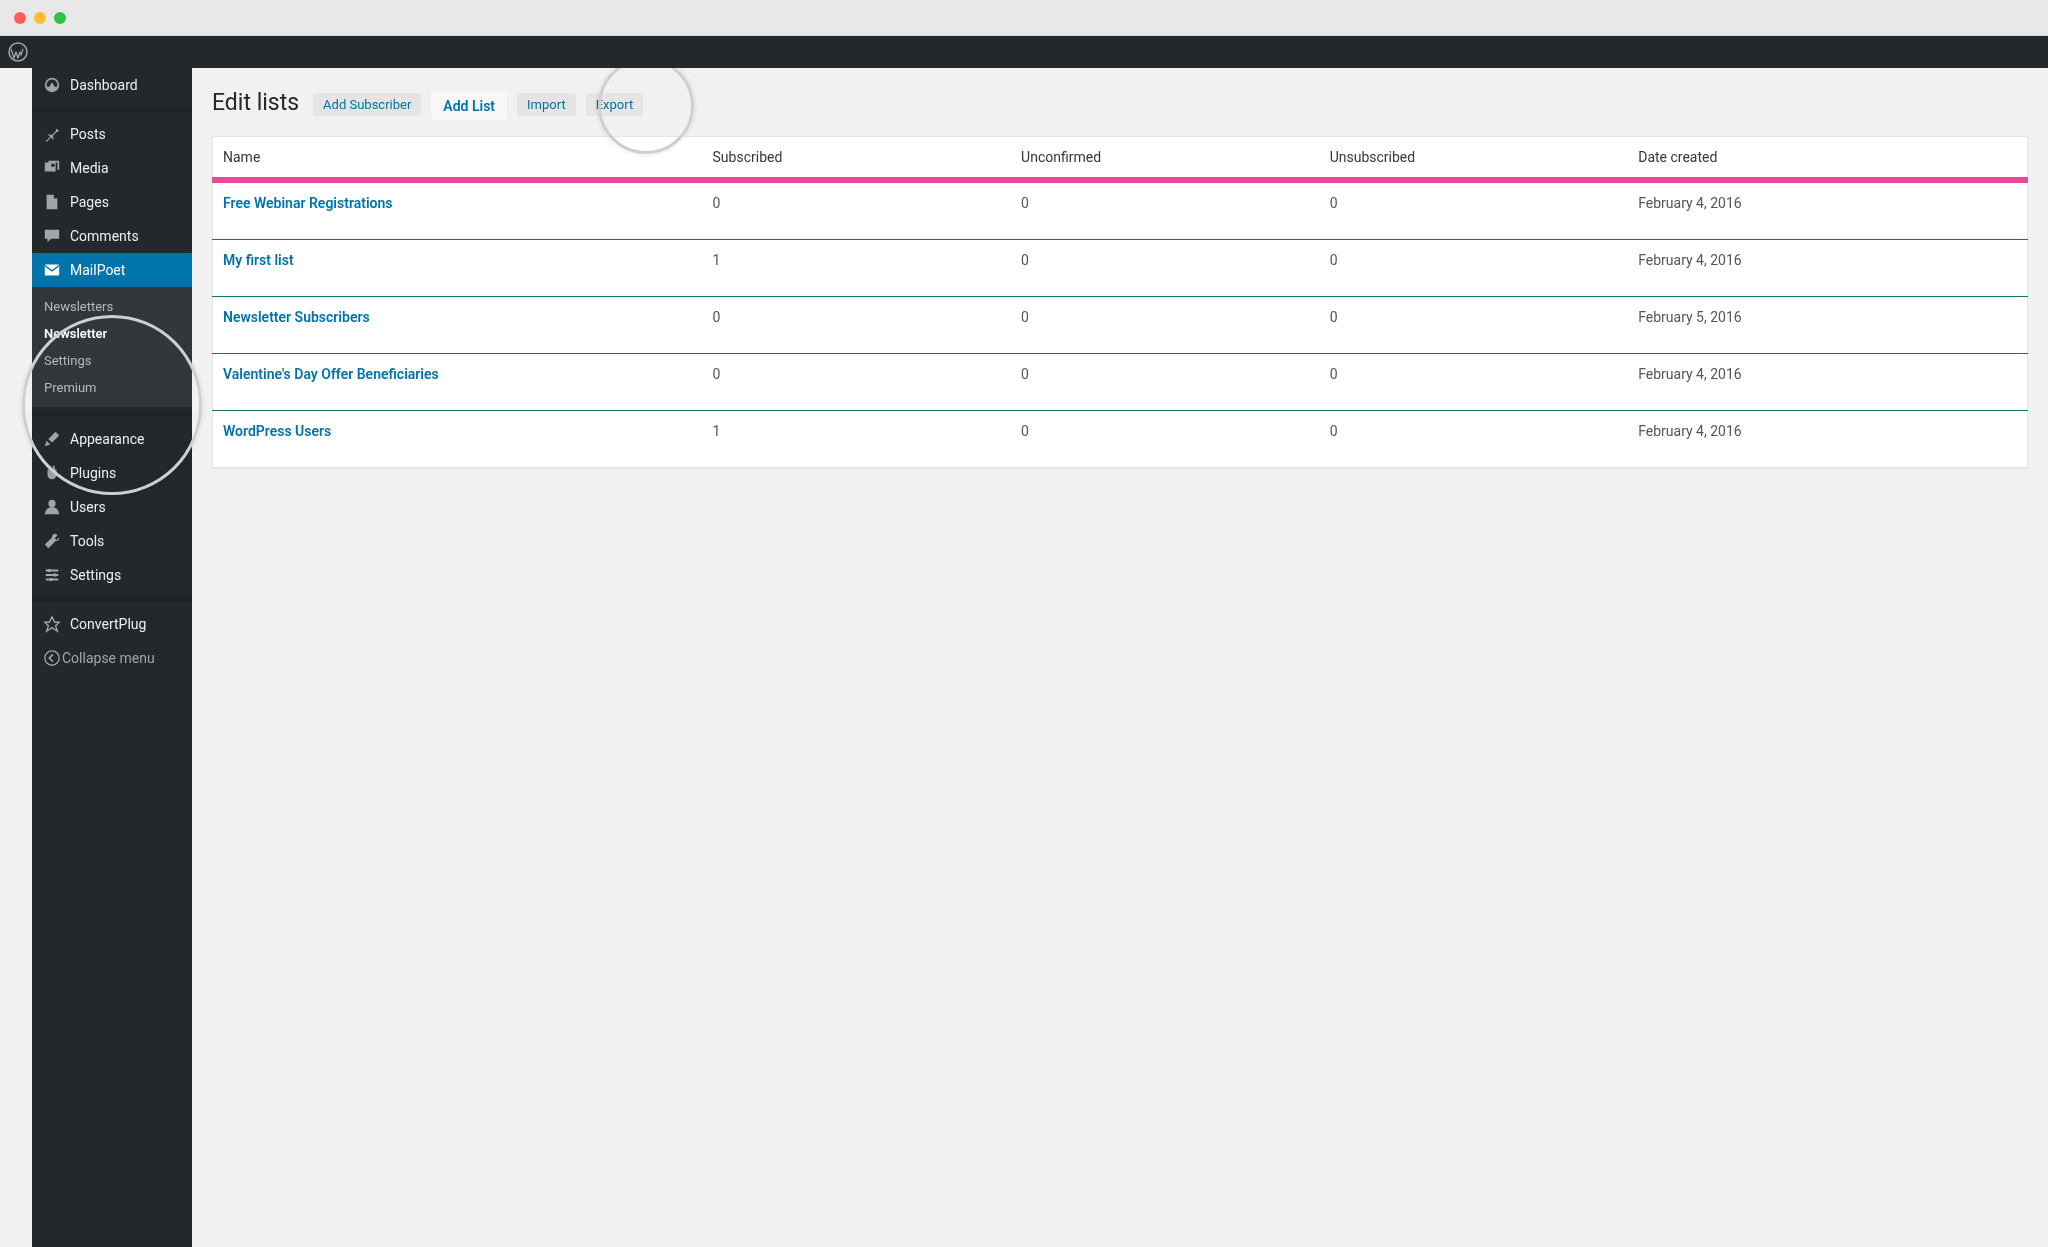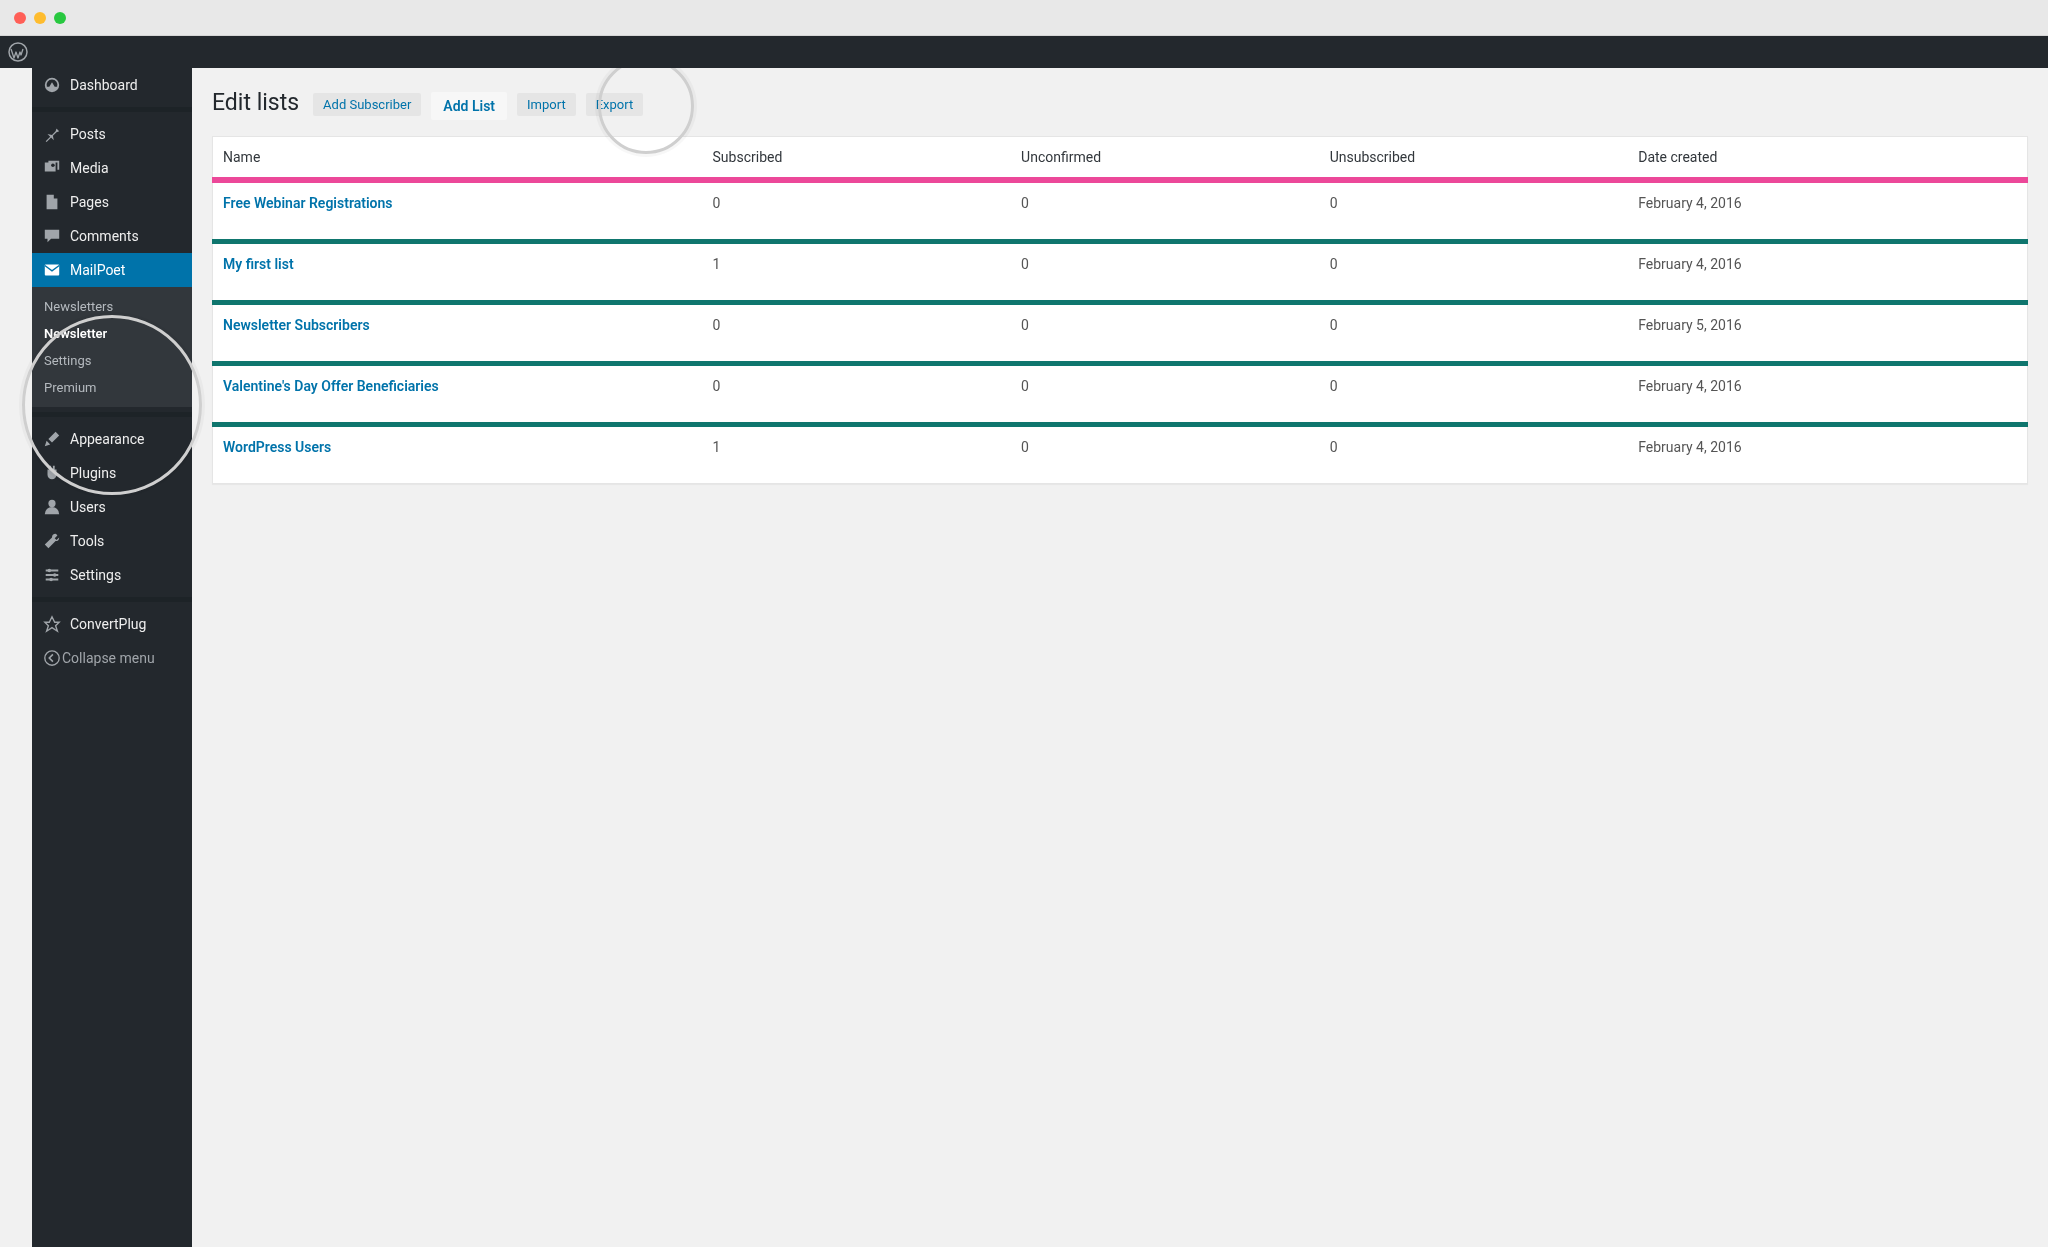--- a/index.html
+++ b/index.html
@@ -172,21 +172,21 @@
     text-align: left;
     padding: 12px 10px;
     font-size: 14px;
     vertical-align: top;
   }
   table.wp-list thead th {
     font-weight: 400;
     color: #32373c;
     border-bottom: 6px solid #ec4899;
   }
-  table.wp-list tbody tr { border-top: 5px solid #0f766e; }
+  table.wp-list tbody tr { border-top: 1px solid #0f766e; }
   table.wp-list tbody tr:first-child { border-top: none; }
   table.wp-list tbody td { color:#555; padding-bottom: 28px; }
   .row-title {
     color:#0073aa;
     font-weight:600;
     font-size:14px;
     cursor:pointer;
   }
   .col-date { text-align: right; padding-right: 16px !important; }
 

